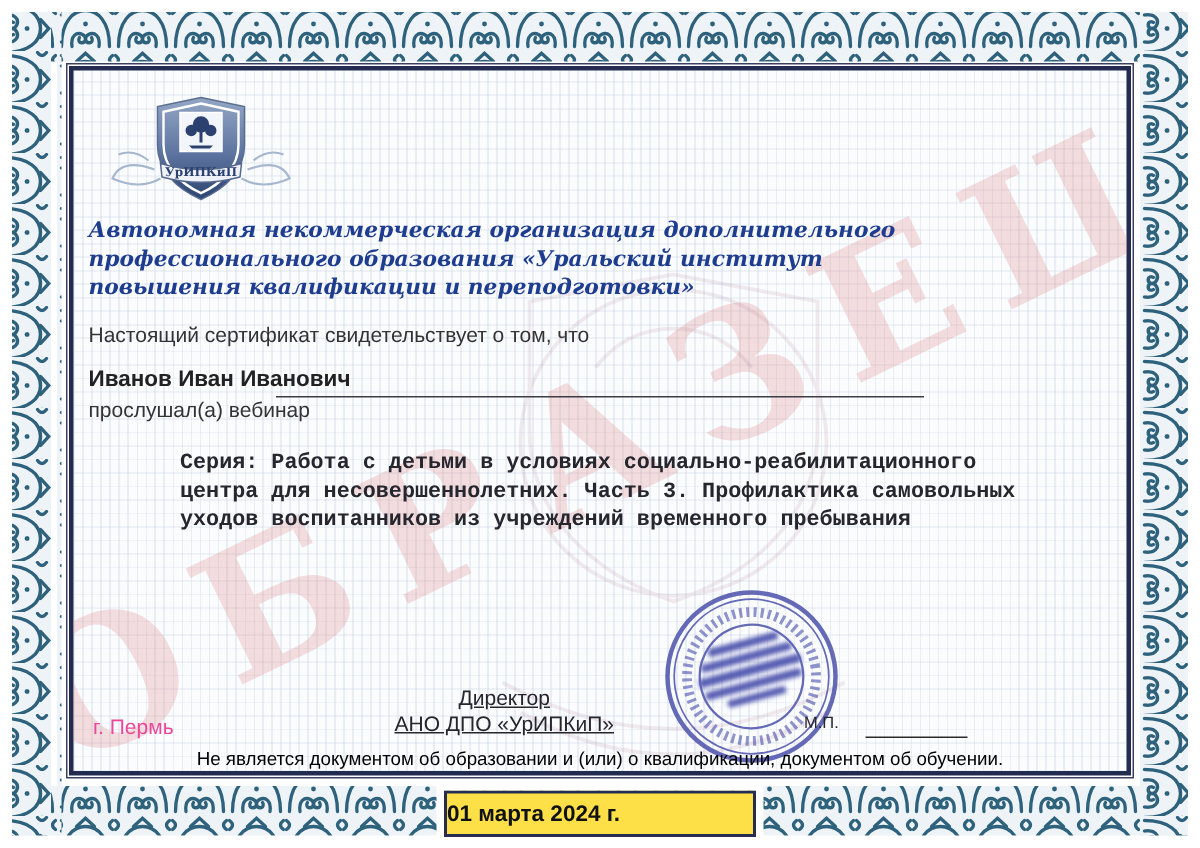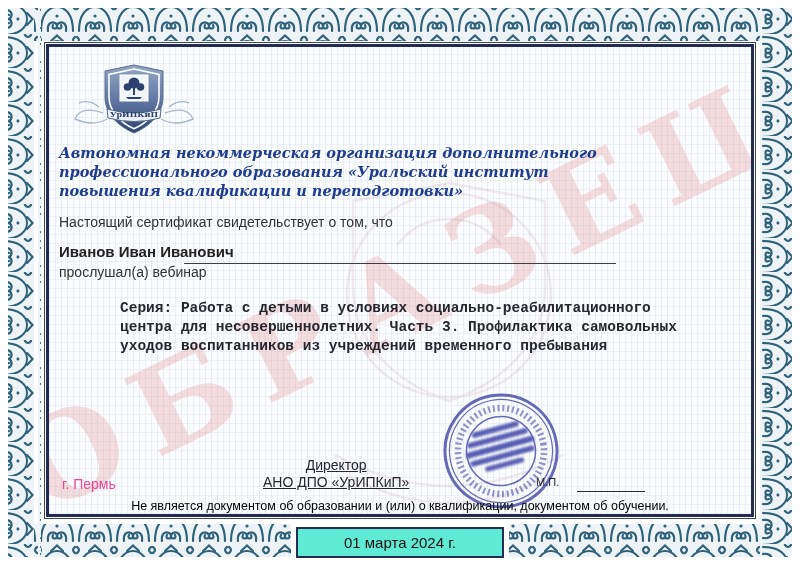--- a/index.html
+++ b/index.html
@@ -48,23 +48,23 @@
   .sig-role{position:absolute;left:263px;top:457px;font-size:14px;line-height:17px;
          color:#26262e;text-align:center;white-space:pre-line;z-index:4;text-decoration:underline;}
   .seal{position:absolute;left:430px;top:380px;z-index:3;}
   .mp{position:absolute;left:536px;top:476px;font-size:11px;color:#26262e;z-index:5;}
   .mp-line{position:absolute;left:577px;top:478px;width:68px;height:13px;
          border-bottom:1.5px solid #2b2b2b;z-index:5;}
   .disclaimer{position:absolute;left:0;right:0;top:499px;text-align:center;
          font-size:12.5px;color:#000000;z-index:4;}
 
   .date-box{position:absolute;left:50%;top:527px;transform:translateX(-50%);
-         background:#5eead4;border:2px solid #252e52;outline:5px solid #ffffff;
-         padding:5px 0;width:204px;text-align:center;z-index:6;
-         font-size:15px;font-weight:normal;color:#111111;}
+         background:#fde047;border:2px solid #252e52;outline:5px solid #ffffff;
+         padding:5px 0;width:204px;z-index:6;
+         font-size:15px;font-weight:bold;color:#111111;}
 </style>
 </head>
 <body>
 
 <div class="cert">
 
   <svg class="border-svg" width="800" height="565" aria-hidden="true">
     <defs>
       <pattern id="ornH" width="38" height="34" patternUnits="userSpaceOnUse">
         <rect width="38" height="34" fill="#edf3f6"></rect>

